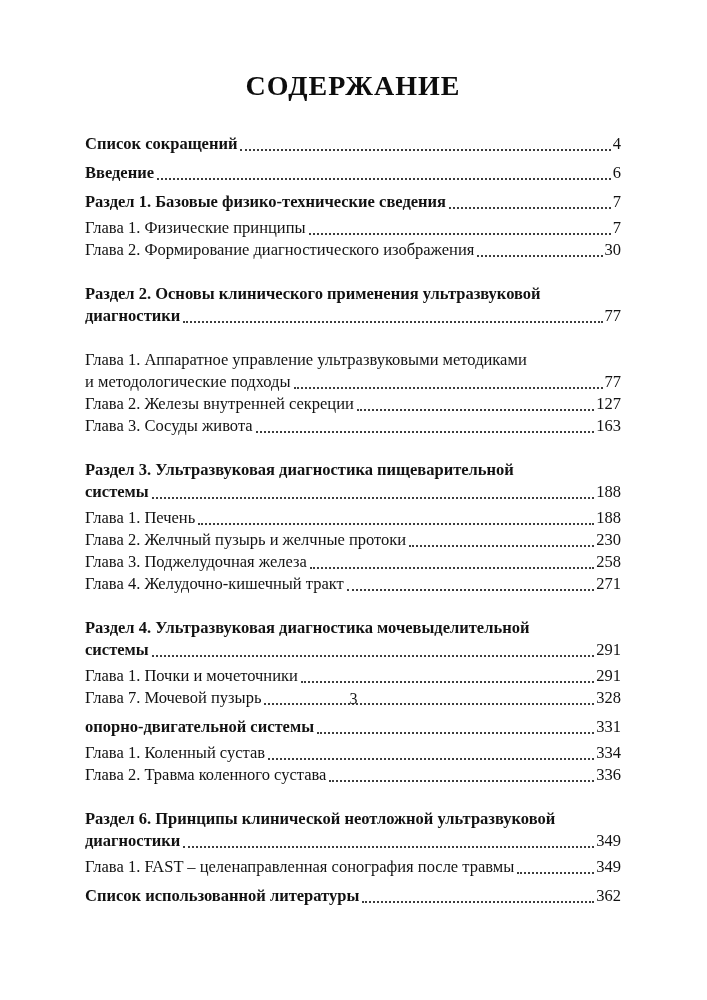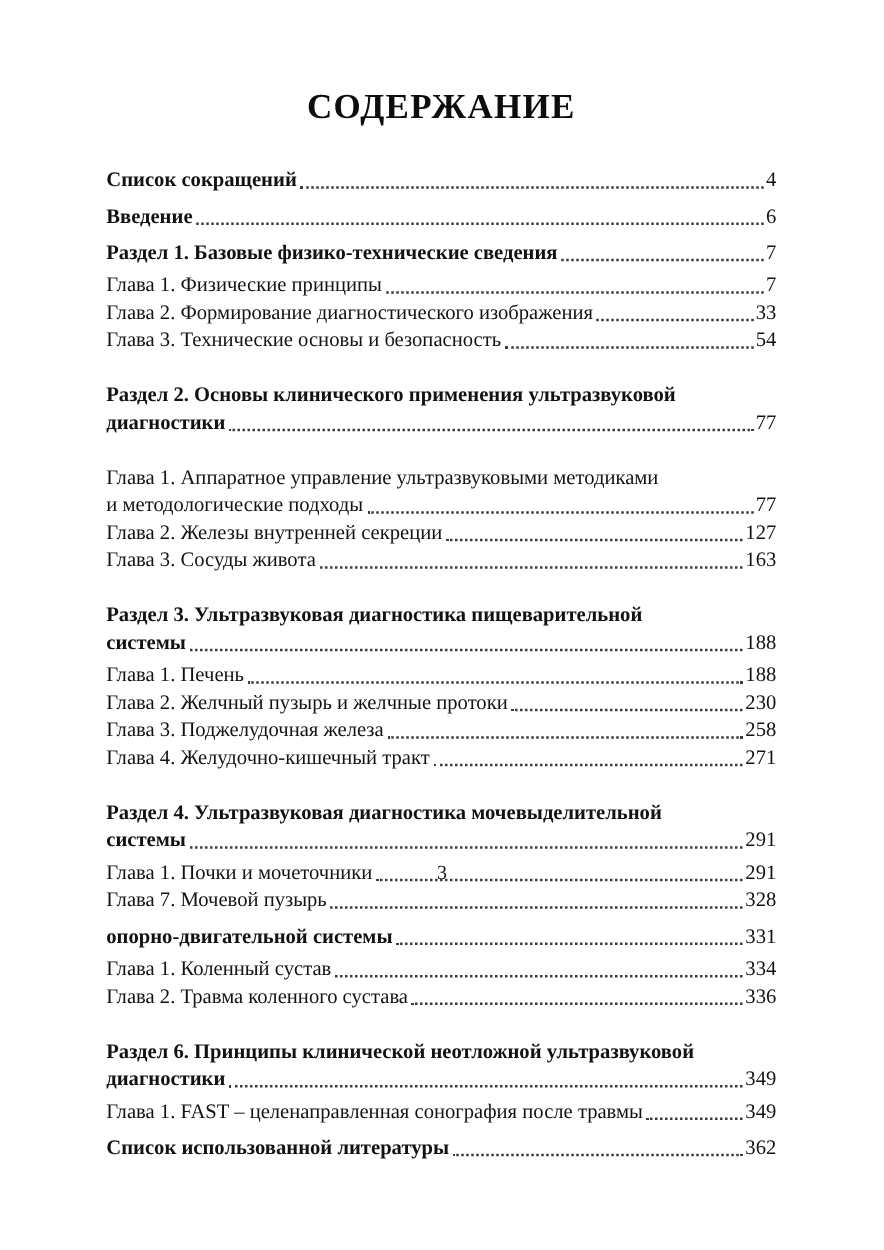--- a/index.html
+++ b/index.html
@@ -113,29 +113,21 @@
         <span class="label">Глава 1. Физические принципы</span>
         <span class="dots"></span>
         <span class="page-num">7</span>
       </div>
     </div>
       <div class="entry">
 
       <div class="row">
         <span class="label">Глава 2. Формирование диагностического изображения</span>
         <span class="dots"></span>
-        <span class="page-num">33</span>
-      </div>
-    </div>
-      <div class="entry">
-
-      <div class="row">
-        <span class="label">Глава 3. Технические основы и безопасность</span>
-        <span class="dots"></span>
-        <span class="page-num">54</span>
+        <span class="page-num">30</span>
       </div>
     </div>
       <div class="entry bold">
       <div class="line1">Раздел 2. Основы клинического применения ультразвуковой</div>
       <div class="row">
         <span class="label">диагностики</span>
         <span class="dots"></span>
         <span class="page-num">77</span>
       </div>
     </div>

